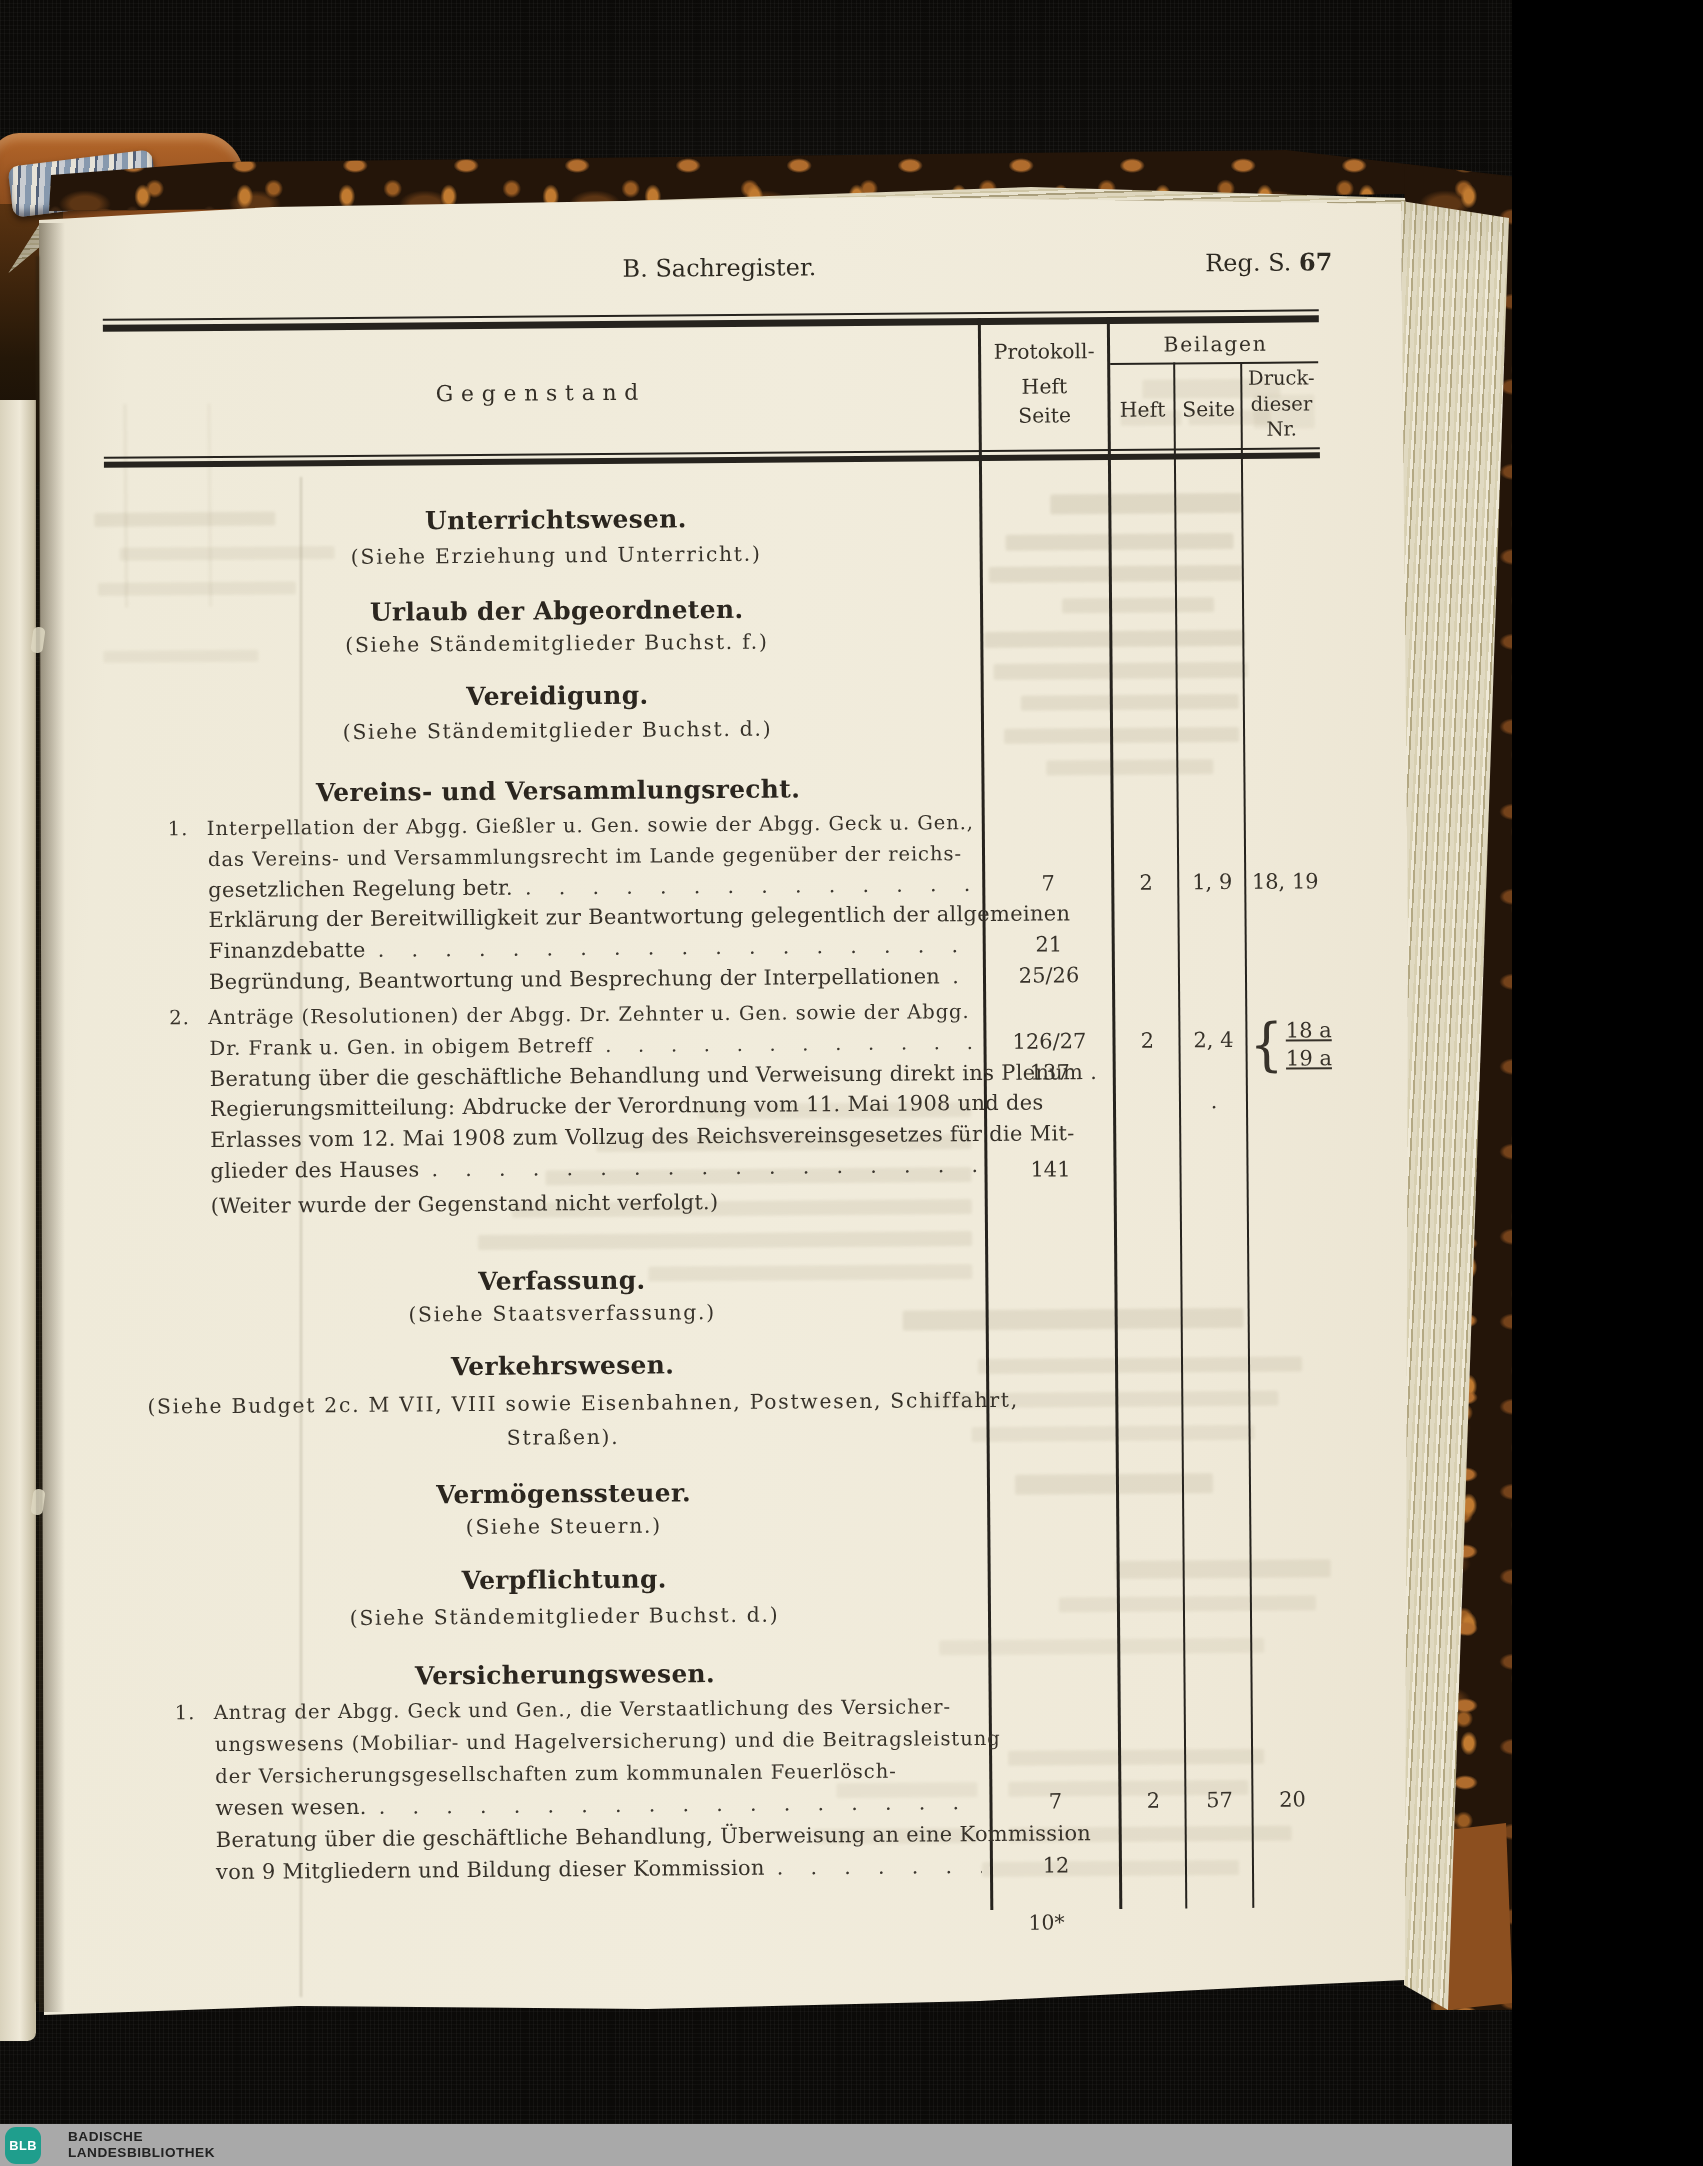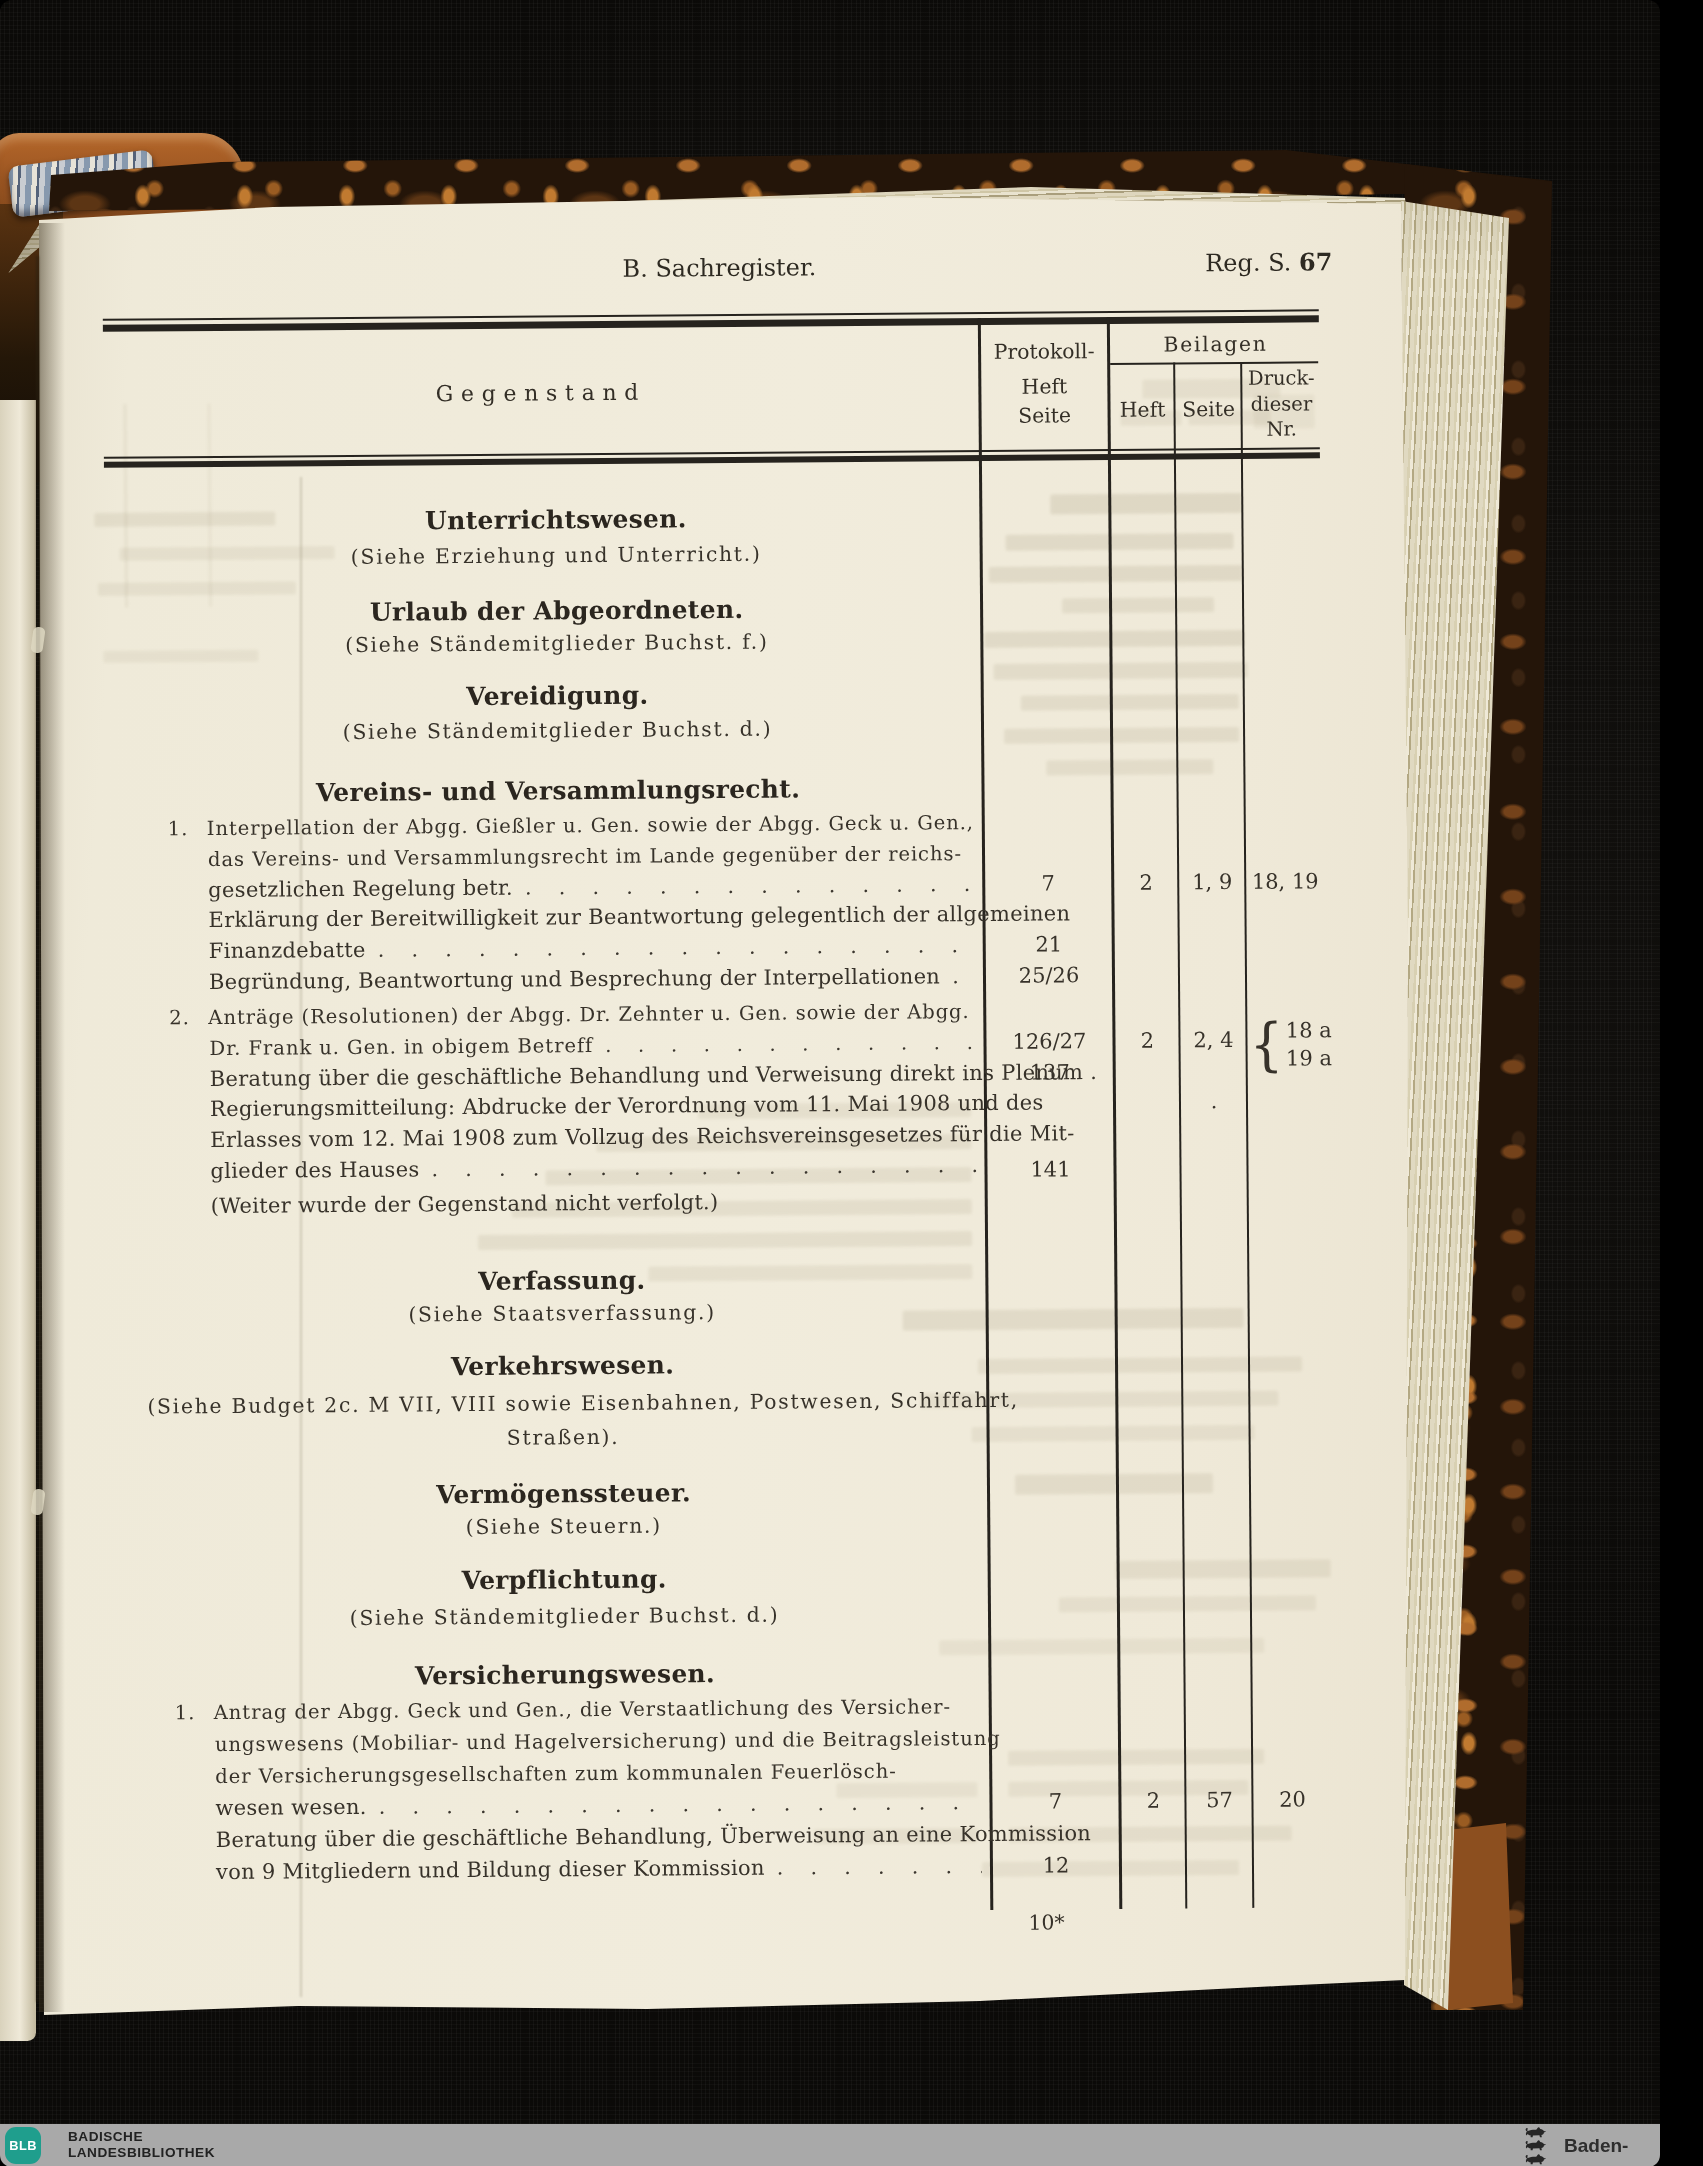--- a/index.html
+++ b/index.html
@@ -1,22 +1,22 @@
 <!DOCTYPE html>
 <html style="font-size:13.6px"><head>
 <meta charset="utf-8">
 <style>
   html,body{margin:0;padding:0;background:#000;}
-  .photo{position:relative;width:1660px;height:2167px;overflow:hidden;
+  .photo{position:relative;width:1512px;height:2167px;overflow:hidden;
     background-color:#0d0c0a;
     background-image:
       repeating-linear-gradient(90deg, rgba(255,255,255,.035) 0 0.9px, rgba(0,0,0,0) 0.9px 4.3px),
       repeating-linear-gradient(0deg, rgba(255,255,255,.028) 0 0.9px, rgba(0,0,0,0) 0.9px 4.3px),
       radial-gradient(1363px 1107px at 55% 42%, #181613, #0b0a08 85%);
-    font-family:"DejaVu Serif", serif;border-radius:12px;}
+    font-family:"DejaVu Serif", serif;}
   .abs{position:absolute;}
   
   .spine-bump{left:-12px;top:133px;width:257px;height:104px;
     background:linear-gradient(180deg,#b5672a 0%,#9a5522 45%,#7a431a 100%);
     border-radius:31px 44px 22px 19px / 36px 49px 25.6px 20.4px;
     box-shadow:inset 0 6.8px 8.5px rgba(255,230,190,.25), inset 0 -12px 13.6px rgba(40,20,5,.55);}
   .spine-tail{left:-10.2px;top:204px;width:73px;height:281px;
     background:linear-gradient(180deg,#5a3311 0%,#241708 55%,#100b06 100%);
     border-radius:0 0 39px 15.3px;}
   .headband{left:10.2px;top:158px;width:145px;height:51px;transform:rotate(-7deg);
@@ -79,21 +79,21 @@
   .se{font-size:20.4px;letter-spacing:1.7px;}
   .sp{font-size:19.6px;letter-spacing:0.9px;}
   .fx{display:flex;width:766px;}
   .fx .t{flex:0 0 auto;}
   .leader{flex:1 1 auto;overflow:hidden;white-space:nowrap;margin-left:12px;letter-spacing:10.2px;color:#3b362e;}
   .cell{position:absolute;text-align:center;font:21px/31px "DejaVu Serif",serif;color:#37322a;}
   .cp{left:986px;width:128px;} .chh{left:1117px;width:62px;} .cs{left:1181px;width:66px;} .cd{left:1248px;width:78px;}
   .dbrace{position:absolute;left:1250px;top:1017px;display:flex;align-items:center;height:63px;}
   .dbrace .br{font:400 53px/63px "DejaVu Serif",serif;color:#37322a;transform:scaleY(1.08);}
   .dbrace .dl{display:flex;flex-direction:column;text-align:left;margin-left:2.6px;
-    font:21px/28px "DejaVu Serif",serif;color:#37322a;}
+    font:21px/28px "DejaVu Serif",serif;color:#37322a;text-decoration:underline;}
   .thdr{position:absolute;text-align:center;font:20.4px/24px "DejaVu Serif",serif;color:#332e26;}
   .pagehead{position:absolute;font:24px/34px "DejaVu Serif",serif;color:#2e2a22;}
   .fmark{position:absolute;left:1022px;top:1913px;width:68px;text-align:left;
     font:20.4px/25.6px "DejaVu Serif",serif;color:#37322a;}
   
   .bar{position:absolute;left:0;top:2124px;width:1704px;height:43px;background:#a9a9a9;z-index:50;
     font-family:"Liberation Sans",sans-serif;}
   .blb-chip{position:absolute;left:5.1px;top:2.6px;width:36px;height:37px;border-radius:11px;background:#1f9e8d;
     color:#fff;font:bold 12.8px/37px "Liberation Sans",sans-serif;text-align:center;letter-spacing:0.4px;}
   .blb-name{position:absolute;left:68px;top:5.1px;font:bold 13.6px/16px "Liberation Sans",sans-serif;color:#222;letter-spacing:0.5px;}

